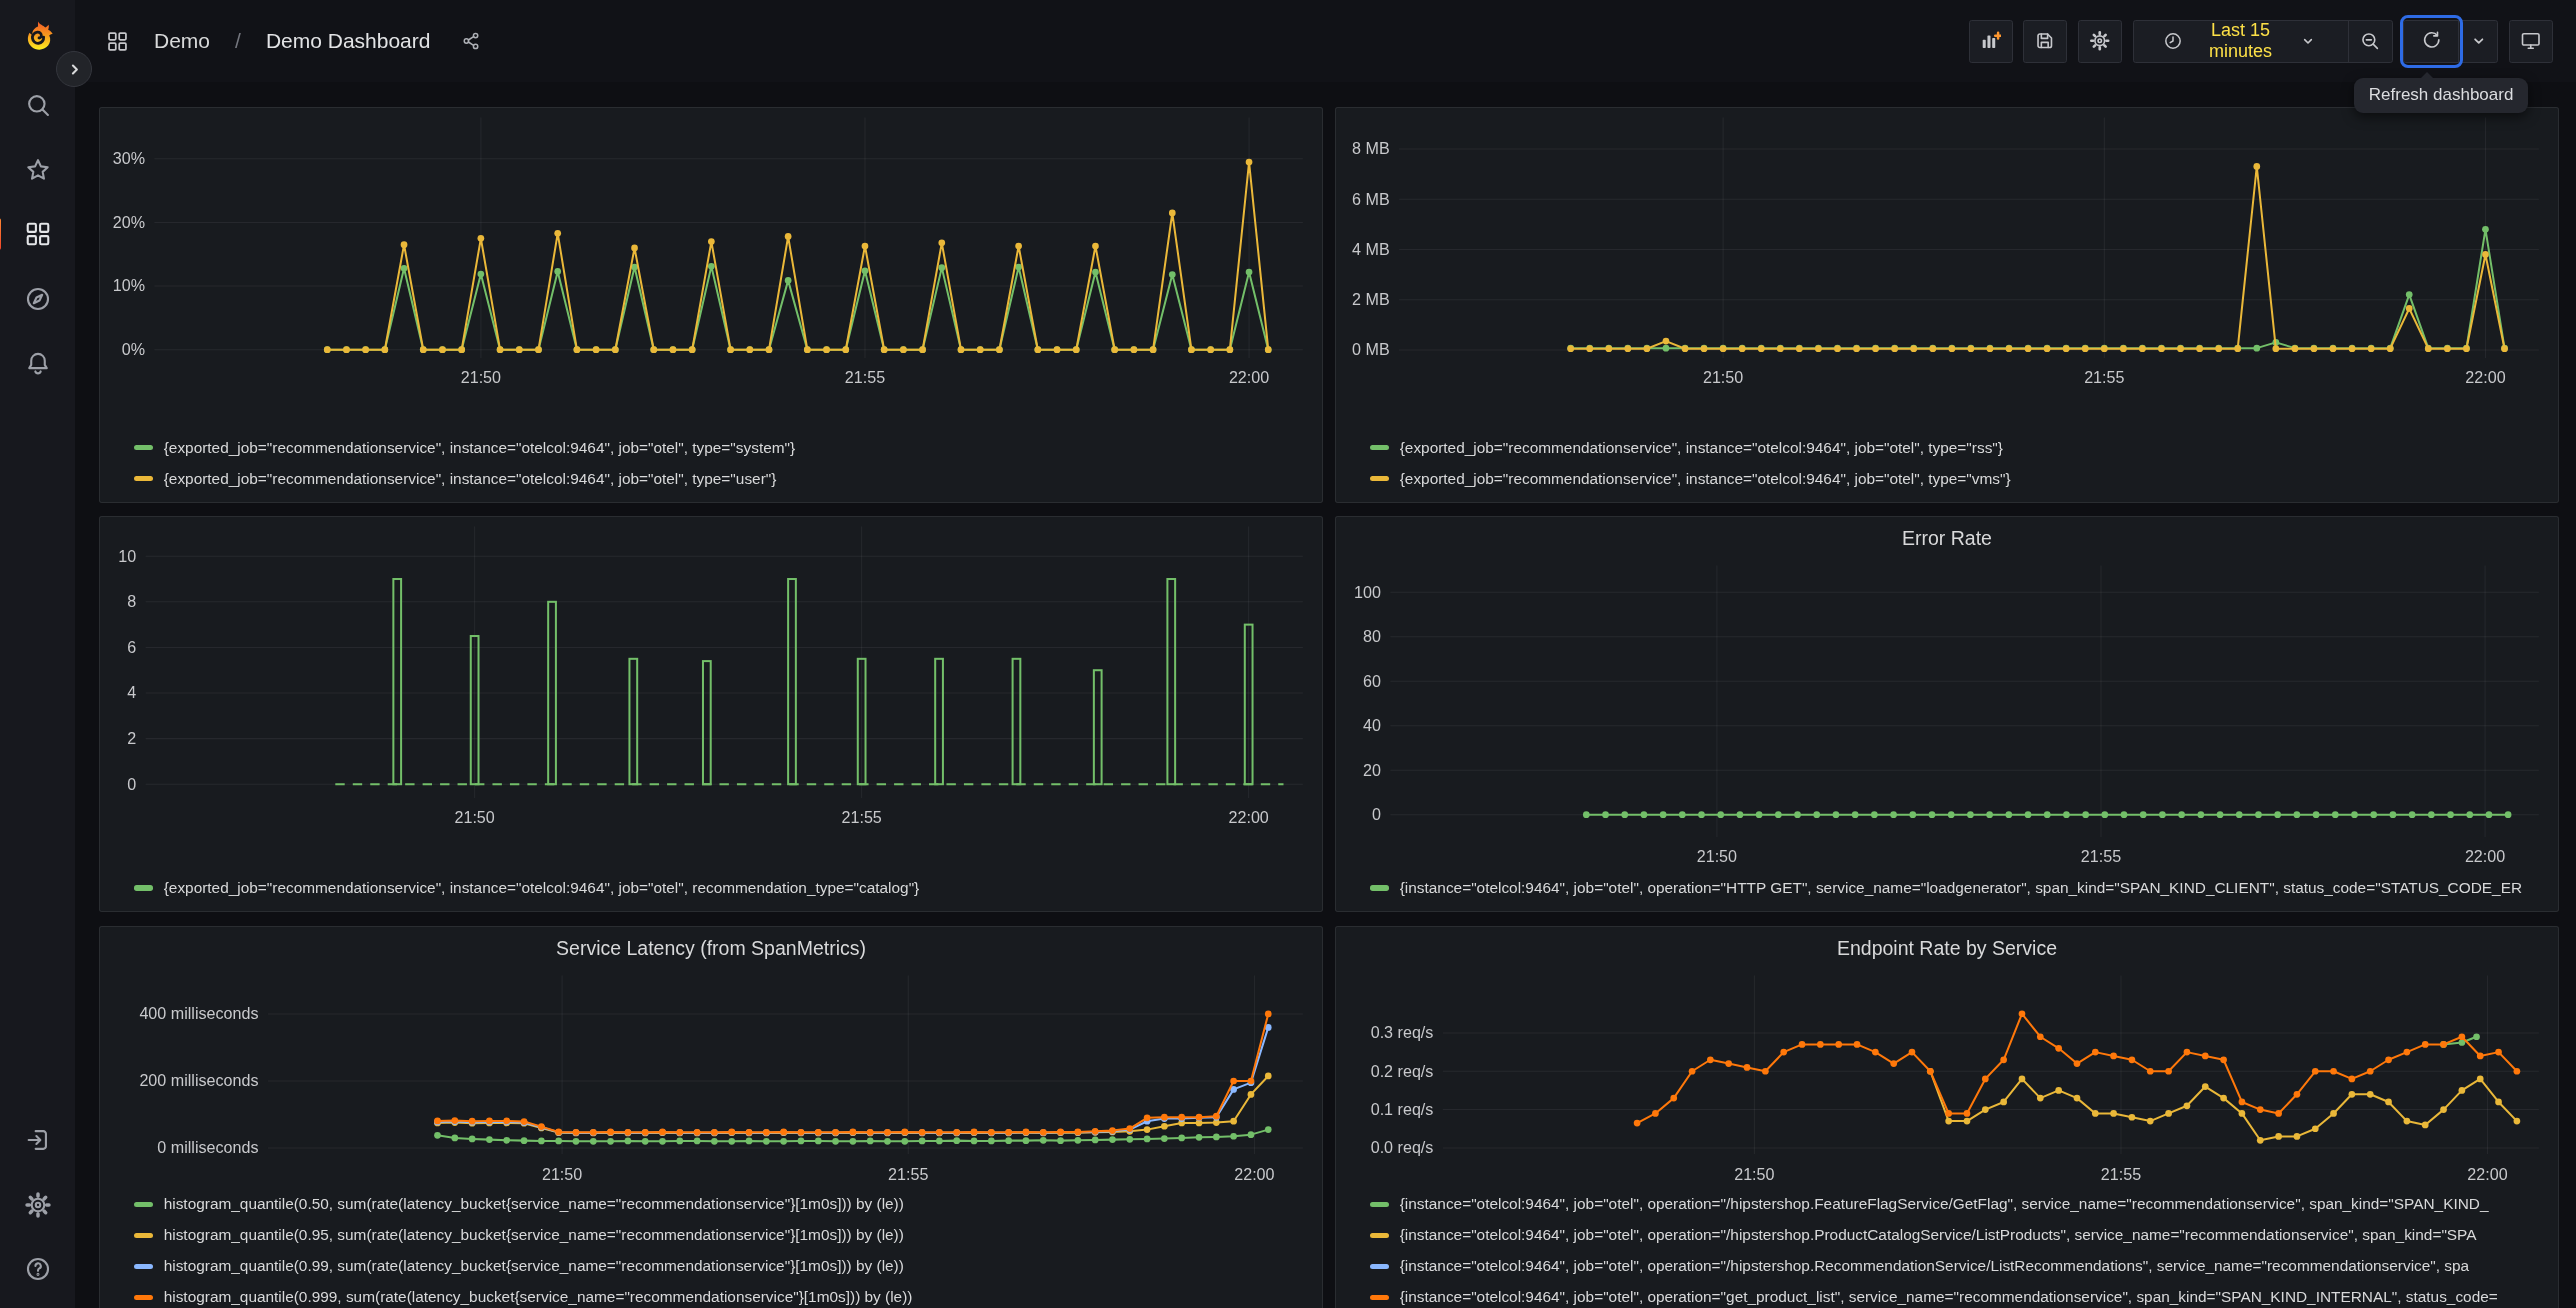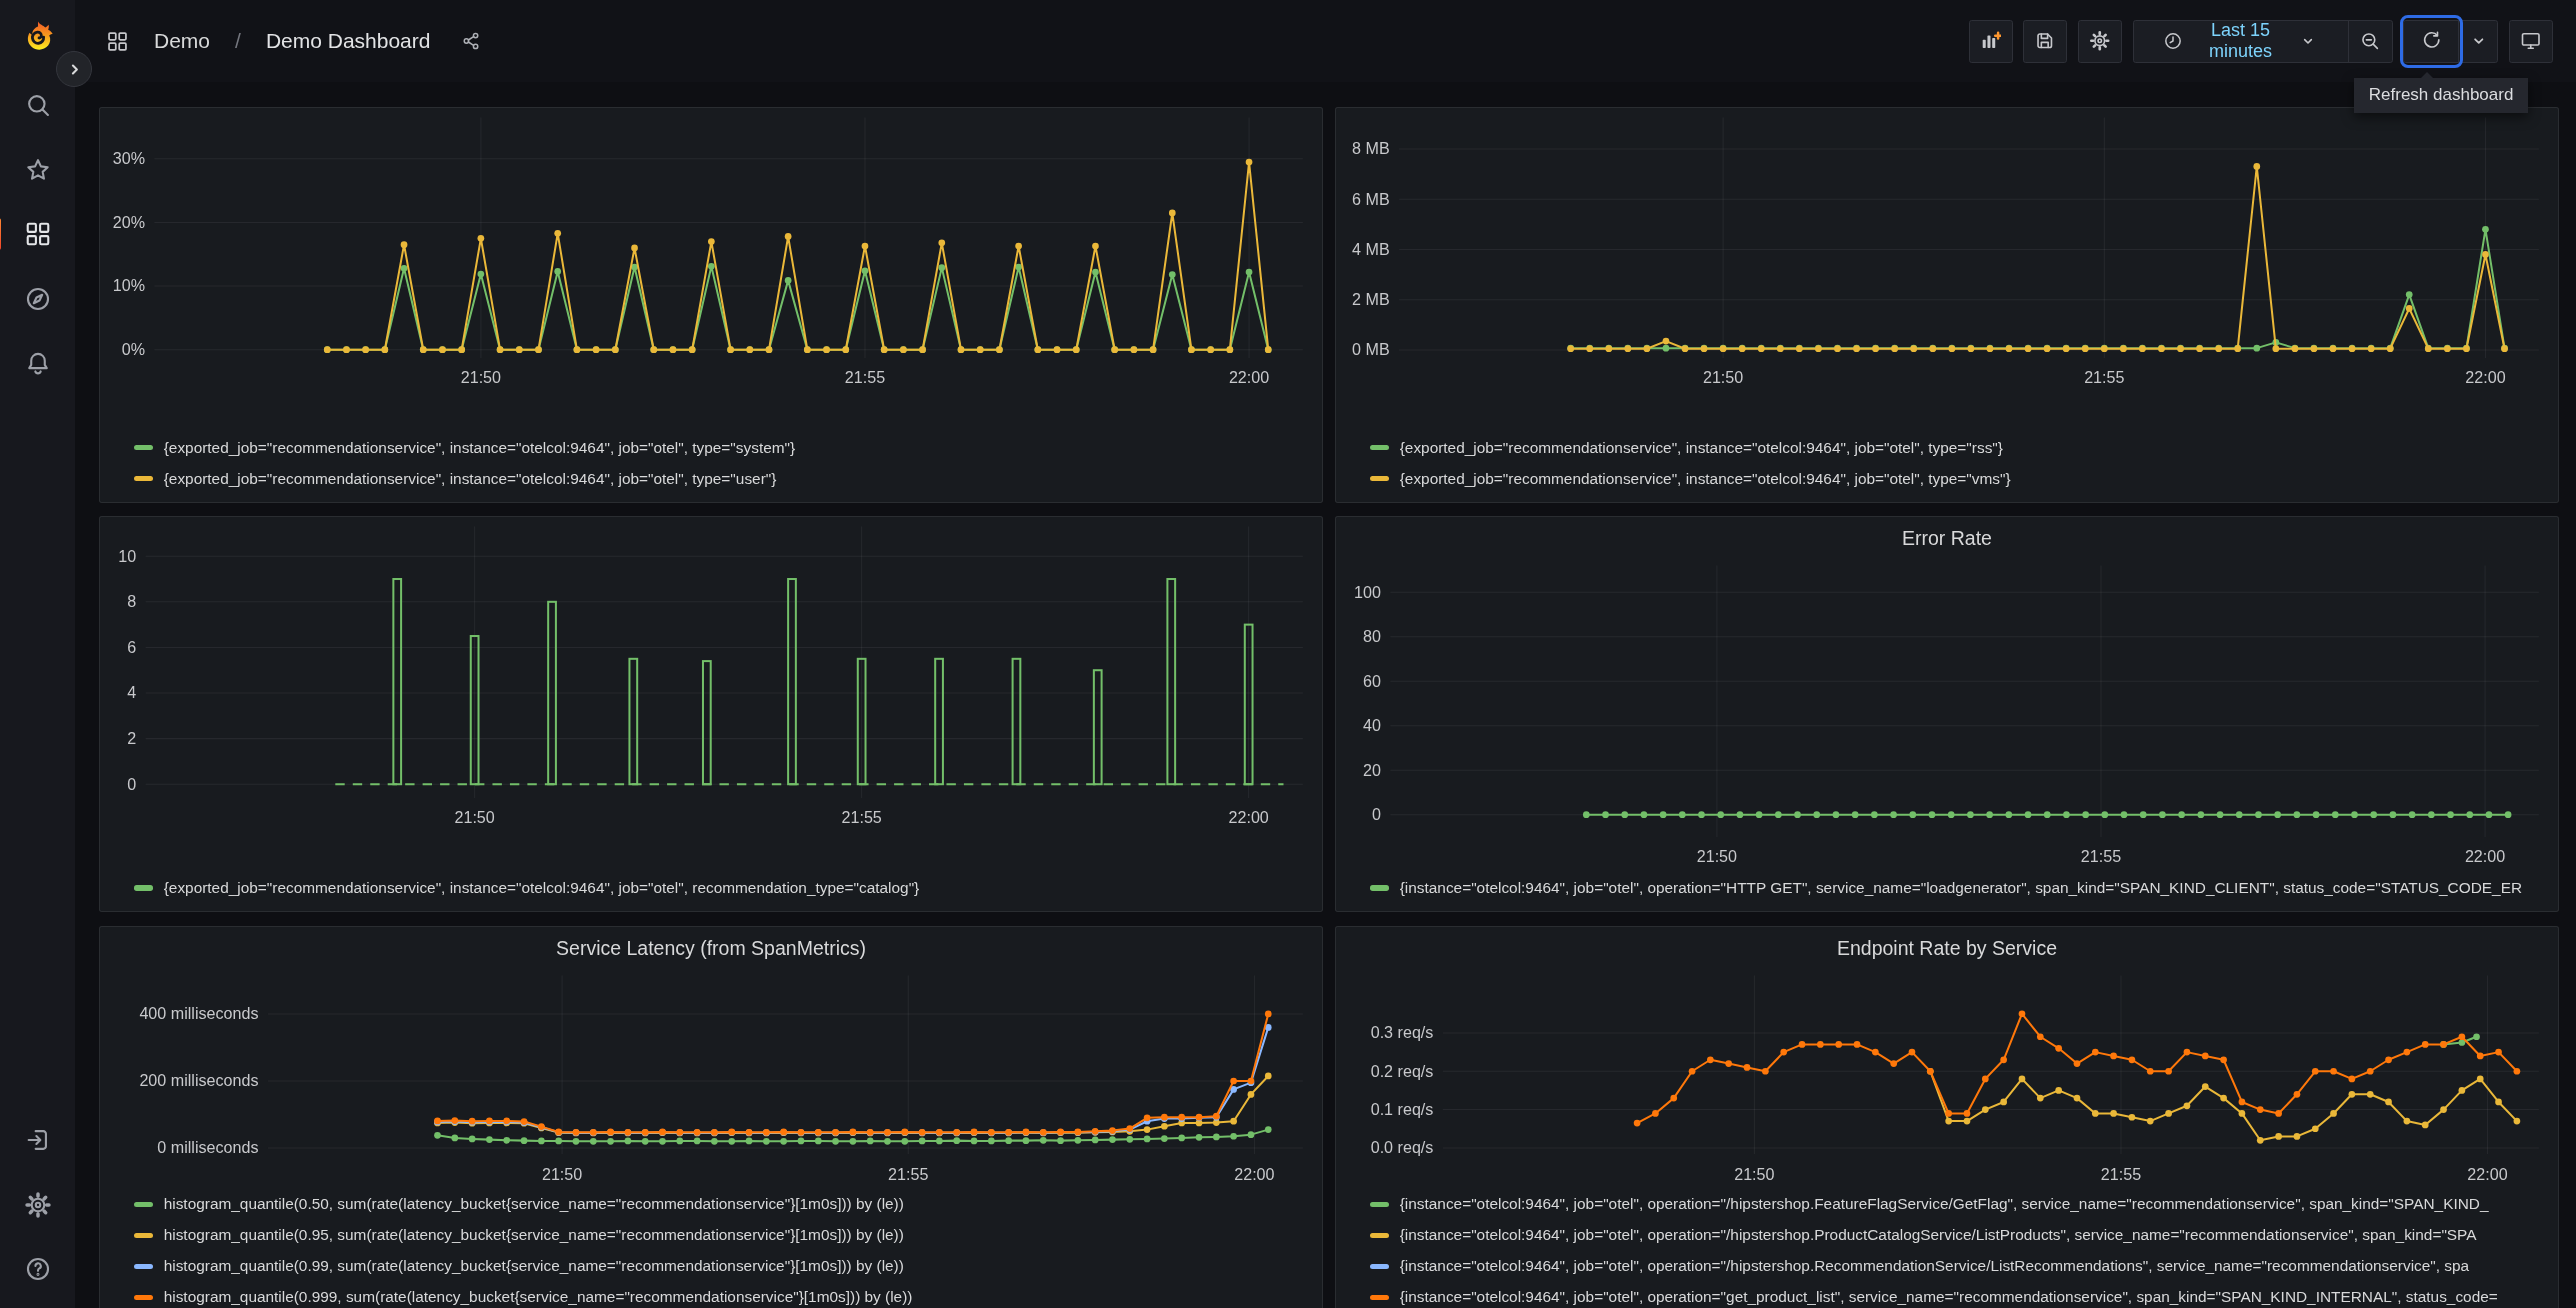--- a/index.html
+++ b/index.html
@@ -52,35 +52,35 @@
   .share-btn { background:none; border:none; color:#AEB0B6; width:24px; height:24px; padding:0; margin-left:4px; }
   .share-btn svg { width:20px; height:20px; }
 
   .tb-right { margin-left:auto; display:flex; align-items:center; gap:10.7px; }
   .tb-btn {
     height:43px; min-width:44px; background:#1B1D23; border:0.7px solid #2E3038; border-radius:2.7px;
     color:#C7C8CC; display:flex; align-items:center; justify-content:center; padding:0 9.4px;
   }
   .tb-btn svg { width:21.5px; height:21.5px; }
   .tb-group { display:flex; align-items:stretch; height:43px; background:#1B1D23; border:0.7px solid #2E3038; border-radius:2.7px; }
-  .tp-main { display:flex; align-items:center; gap:10.7px; padding:0 14.8px; background:none; border:none; color:#7dd3fc; font-size:18px; }
+  .tp-main { display:flex; align-items:center; gap:10.7px; padding:0 14.8px; background:none; border:none; color:#fde047; font-size:18px; }
   .tp-main svg { width:20px; height:20px; color:#C7C8CC; }
   .tp-main .chev svg { width:16px; height:16px; }
   .tb-sub { width:44px; background:none; border:none; border-left:0.7px solid #2E3038; color:#C7C8CC; display:flex; align-items:center; justify-content:center; }
   .tb-sub svg { width:21.5px; height:21.5px; }
   .refresh-main { position:relative; width:54px; background:none; border:none; color:#C7C8CC; display:flex; align-items:center; justify-content:center; }
   .refresh-main svg { width:21.5px; height:21.5px; }
   .refresh-ring { position:absolute; inset:-6px -4.7px; border:3.4px solid #2E6BE5; border-radius:8px; pointer-events:none; }
   .refresh-chev { width:39px; background:none; border:none; border-left:0.7px solid #2E3038; color:#C7C8CC; display:flex; align-items:center; justify-content:center; }
   .refresh-chev svg { width:17.5px; height:17.5px; }
 
   
   .tooltip {
     position:fixed; left:2354px; top:78px; z-index:10;
-    background:#25272E; color:#DCDDE0; font-size:17px; padding:7.4px 14.8px; border-radius:0;
+    background:#25272E; color:#DCDDE0; font-size:17px; padding:7.4px 14.8px; border-radius:9px;
     box-shadow:0 4px 12px rgba(0,0,0,.55); white-space:nowrap;
   }
   .tooltip::before {
     content:""; position:absolute; top:-12px; left:67px;
     border:6.7px solid transparent; border-bottom-color:#25272E;
   }
 
   
   .panel-grid {
     position:absolute; left:99px; top:107px; width:2460px;

